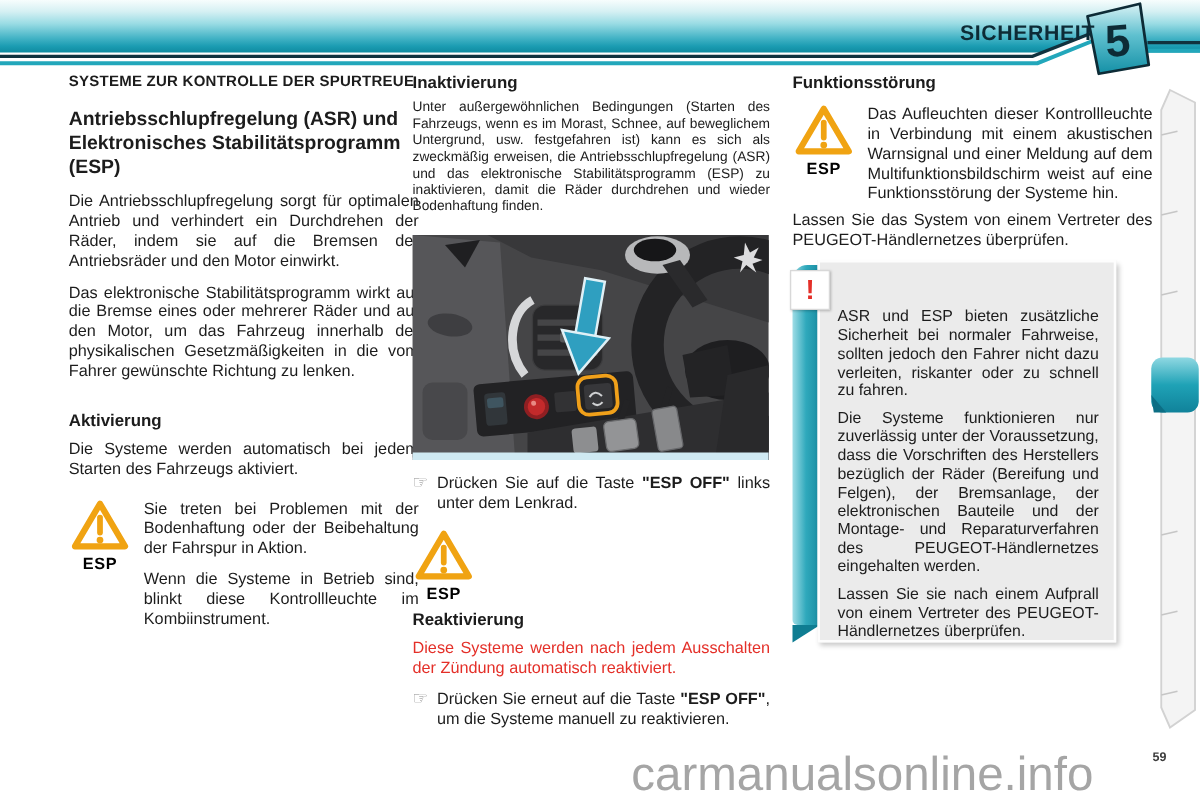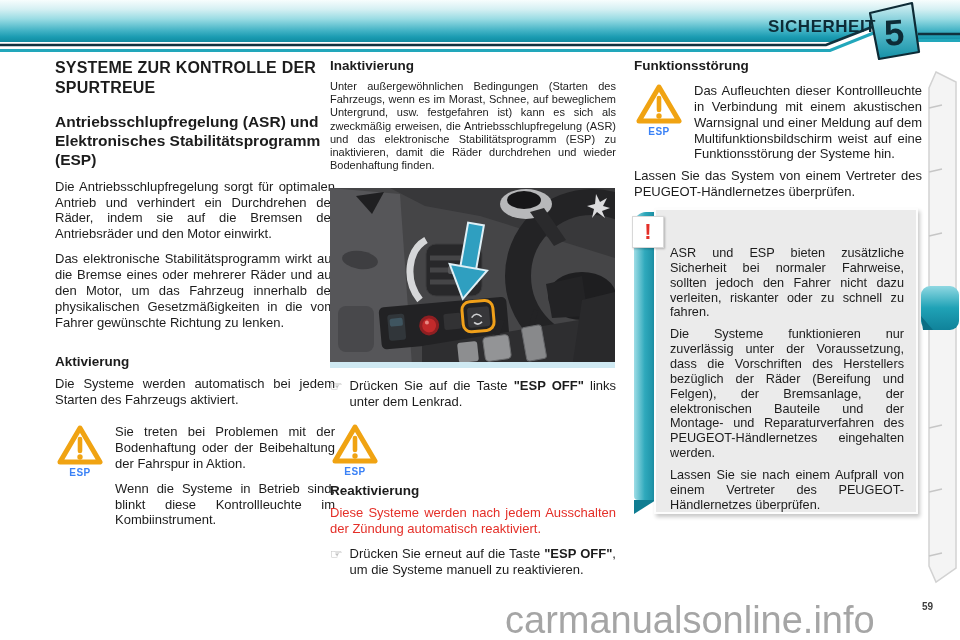--- a/index.html
+++ b/index.html
@@ -12,48 +12,48 @@
   .header-decor{position:absolute;top:0;left:0;z-index:2;}
   .header-title{position:absolute;top:17px;right:84px;z-index:3;font-size:17px;font-weight:bold;
     letter-spacing:.5px;color:#0d2b36;}
 
   
   .col{position:absolute;top:58px;}
   .col1{left:55px;width:280px;}
   .col2{left:330px;width:286px;}
   .col3{left:634px;width:288px;}
 
-  .h-title{font-size:16px;font-weight:bold;letter-spacing:.2px;line-height:1.28;margin:0 0 14px;}
+  .h-title{font-size:12px;font-weight:bold;letter-spacing:.2px;line-height:1.28;margin:0 0 14px;}
   .h-sub{font-size:15.5px;font-weight:bold;line-height:1.22;margin:0 0 9px;}
   .h-section{font-size:13.5px;font-weight:bold;margin:0 0 7px;}
   .body13{font-size:13px;line-height:1.22;text-align:justify;margin:0 0 9px;}
   .small11{font-size:11px;line-height:1.2;text-align:justify;margin:0;}
   .red{color:#e42f28;}
   .mt-activation{margin-top:24px;}
 
   .icon-note{display:flex;gap:10px;align-items:flex-start;margin-top:16px;}
   .esp-icon{width:50px;flex:0 0 50px;text-align:center;}
-  .esp-label{font-size:10px;font-weight:bold;color:#3b82f6;letter-spacing:.5px;margin-top:-3px;}
+  .esp-label{font-size:13px;font-weight:bold;color:#000000;letter-spacing:.5px;margin-top:-3px;}
   .icon-note-text{flex:1;}
 
   .step{display:flex;gap:7px;margin:10px 0 0;}
   .pointer{color:#8e8e8e;font-size:14px;line-height:1.15;flex:0 0 auto;
     font-family:"DejaVu Sans", sans-serif;}
   .step-text{margin:0;flex:1;}
 
   .photo-wrap{margin-top:16px;line-height:0;}
 
   
   .warn-box{position:relative;width:276px;height:306px;margin-top:8px;}
   .warn-ribbon{position:absolute;left:0;top:4px;width:24px;height:288px;
     border-radius:12px 0 0 4px;
     background:linear-gradient(90deg,#9fdde6,#2fa9bc 45%,#15869c);}
   .warn-fold{position:absolute;left:0;top:292px;width:0;height:0;
     border-left:22px solid #0f7d92;border-bottom:14px solid transparent;}
-  .warn-card{position:absolute;left:20px;top:0;width:264px;height:306px;box-sizing:border-box;
+  .warn-card{position:absolute;left:20px;top:0;width:239px;height:306px;box-sizing:border-box;
     background:#ebebeb;border:2px solid #fdfdfd;box-shadow:2px 3px 4px rgba(0,0,0,.22);
     padding:36px 12px 8px 14px;}
   .warn-card p{font-size:12.7px;line-height:1.17;text-align:justify;margin:0 0 7px;}
   .warn-badge{position:absolute;left:-2px;top:8px;width:30px;height:30px;background:#ffffff;
     border:1px solid #d8d8d8;box-shadow:1px 1px 2px rgba(0,0,0,.25);z-index:3;
     display:flex;align-items:center;justify-content:center;
     font-weight:bold;font-size:22px;color:#e42f28;}
 
   
   .page-edge{position:absolute;left:920px;top:68px;z-index:1;}

